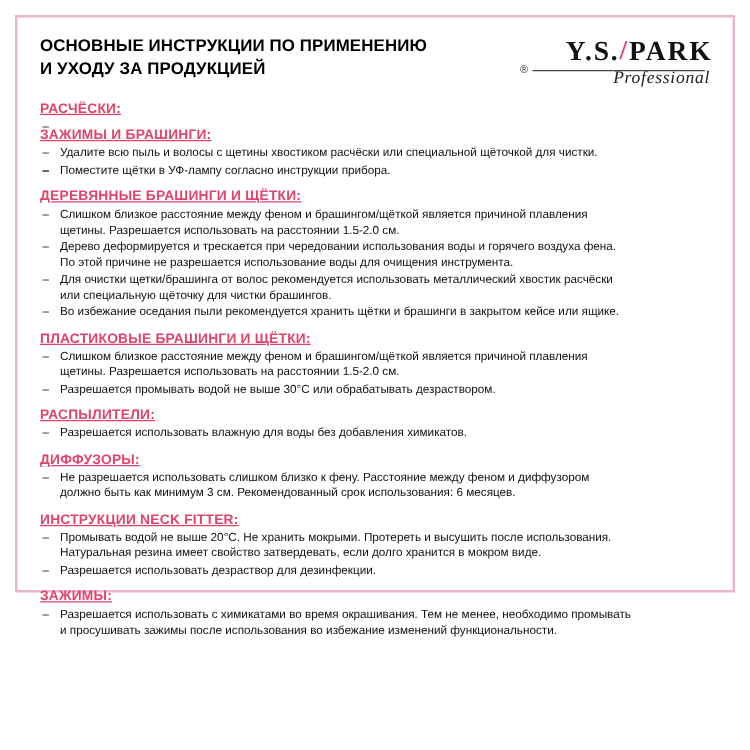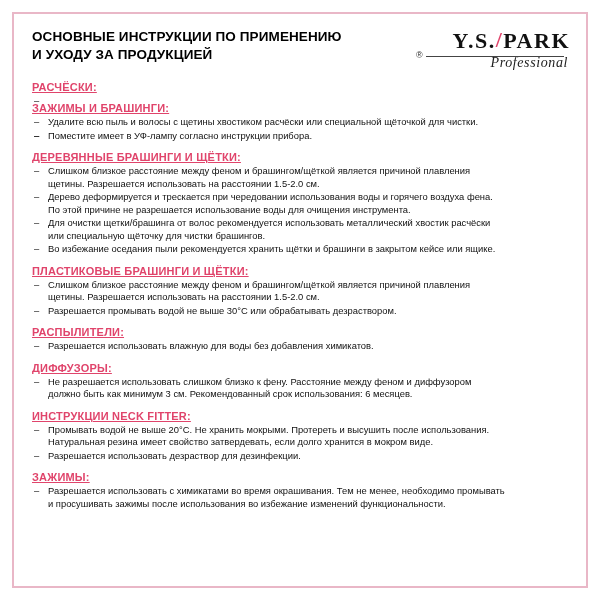--- a/index.html
+++ b/index.html
@@ -18,21 +18,21 @@
     position: relative;
     width: 600px;
     height: 600px;
     box-sizing: border-box;
     padding: 12px;
   }
   .frame {
     position: relative;
     box-sizing: border-box;
     width: 576px;
-    height: 576px;
+    height: 462px;
     border: 2px solid #e9b7c7;
     padding: 14px 16px 10px 18px;
   }
   .header {
     display: flex;
     align-items: flex-start;
     justify-content: space-between;
     margin-bottom: 6px;
   }
   .title {
@@ -146,21 +146,21 @@
           <div class="sec-head">РАСЧЁСКИ:</div>
           <ul class="items">
             <li><span class="dash">–</span></li>
           </ul>
         </div>
         <div class="section">
           <div class="sec-head">ЗАЖИМЫ И БРАШИНГИ:</div>
           <ul class="items">
             <li><span class="dash">–</span><span>Удалите всю пыль и волосы с щетины хвостиком расчёски или специальной щёточкой для чистки.</span></li>
             <li><span class="dash">–</span></li>
-            <li><span class="dash">–</span><span>Поместите имеет в УФ-лампу согласно инструкции прибора.</span></li>
+            <li><span class="dash">–</span><span>Поместите щётки в УФ-лампу согласно инструкции прибора.</span></li>
           </ul>
         </div>
         <div class="section">
           <div class="sec-head">ДЕРЕВЯННЫЕ БРАШИНГИ И ЩЁТКИ:</div>
           <ul class="items">
             <li><span class="dash">–</span><span>Слишком близкое расстояние между феном и брашингом/щёткой является причиной плавления<br>щетины. Разрешается использовать на расстоянии 1.5-2.0 см.</span></li>
             <li><span class="dash">–</span><span>Дерево деформируется и трескается при чередовании использования воды и горячего воздуха фена.<br>По этой причине не разрешается использование воды для очищения инструмента.</span></li>
             <li><span class="dash">–</span><span>Для очистки щетки/брашинга от волос рекомендуется использовать металлический хвостик расчёски<br>или специальную щёточку для чистки брашингов.</span></li>
             <li><span class="dash">–</span><span>Во избежание оседания пыли рекомендуется хранить щётки и брашинги в закрытом кейсе или ящике.</span></li>
           </ul>

